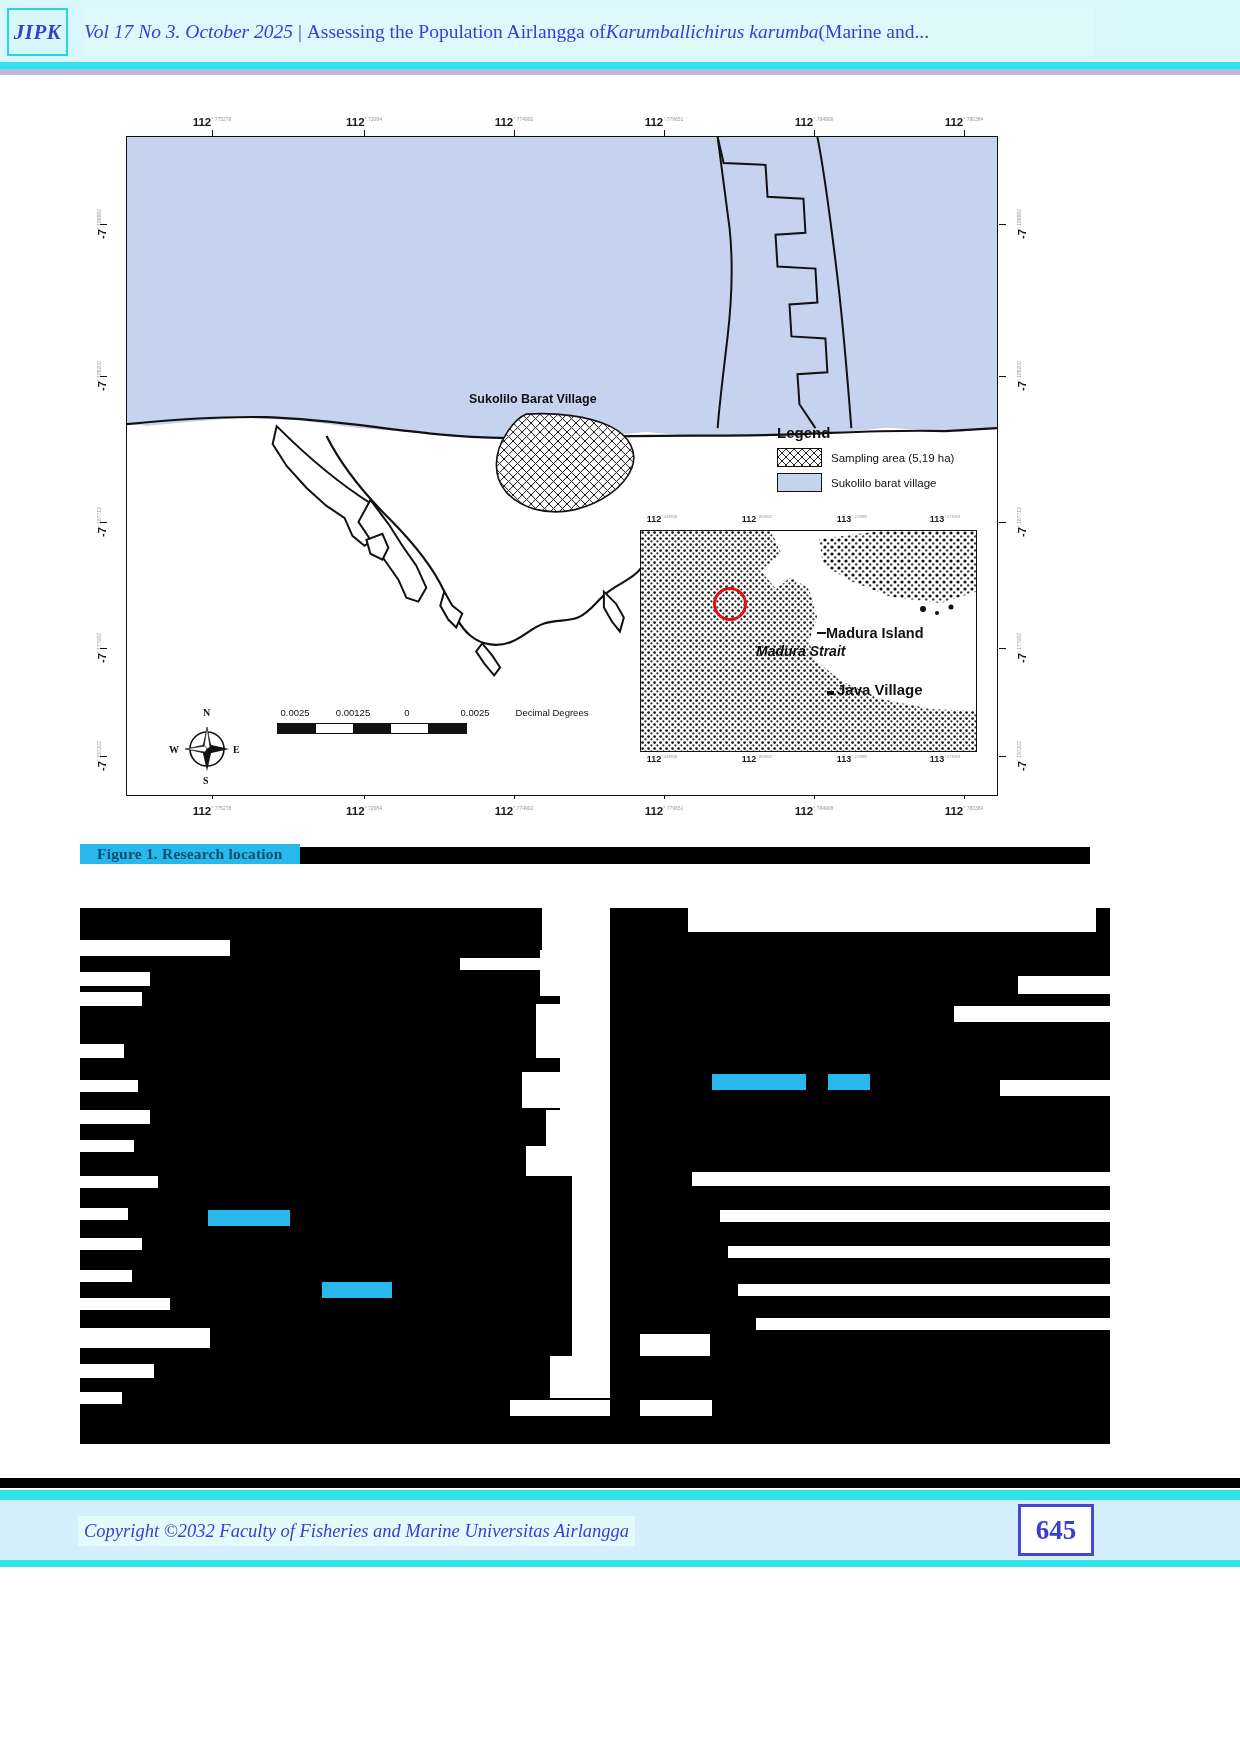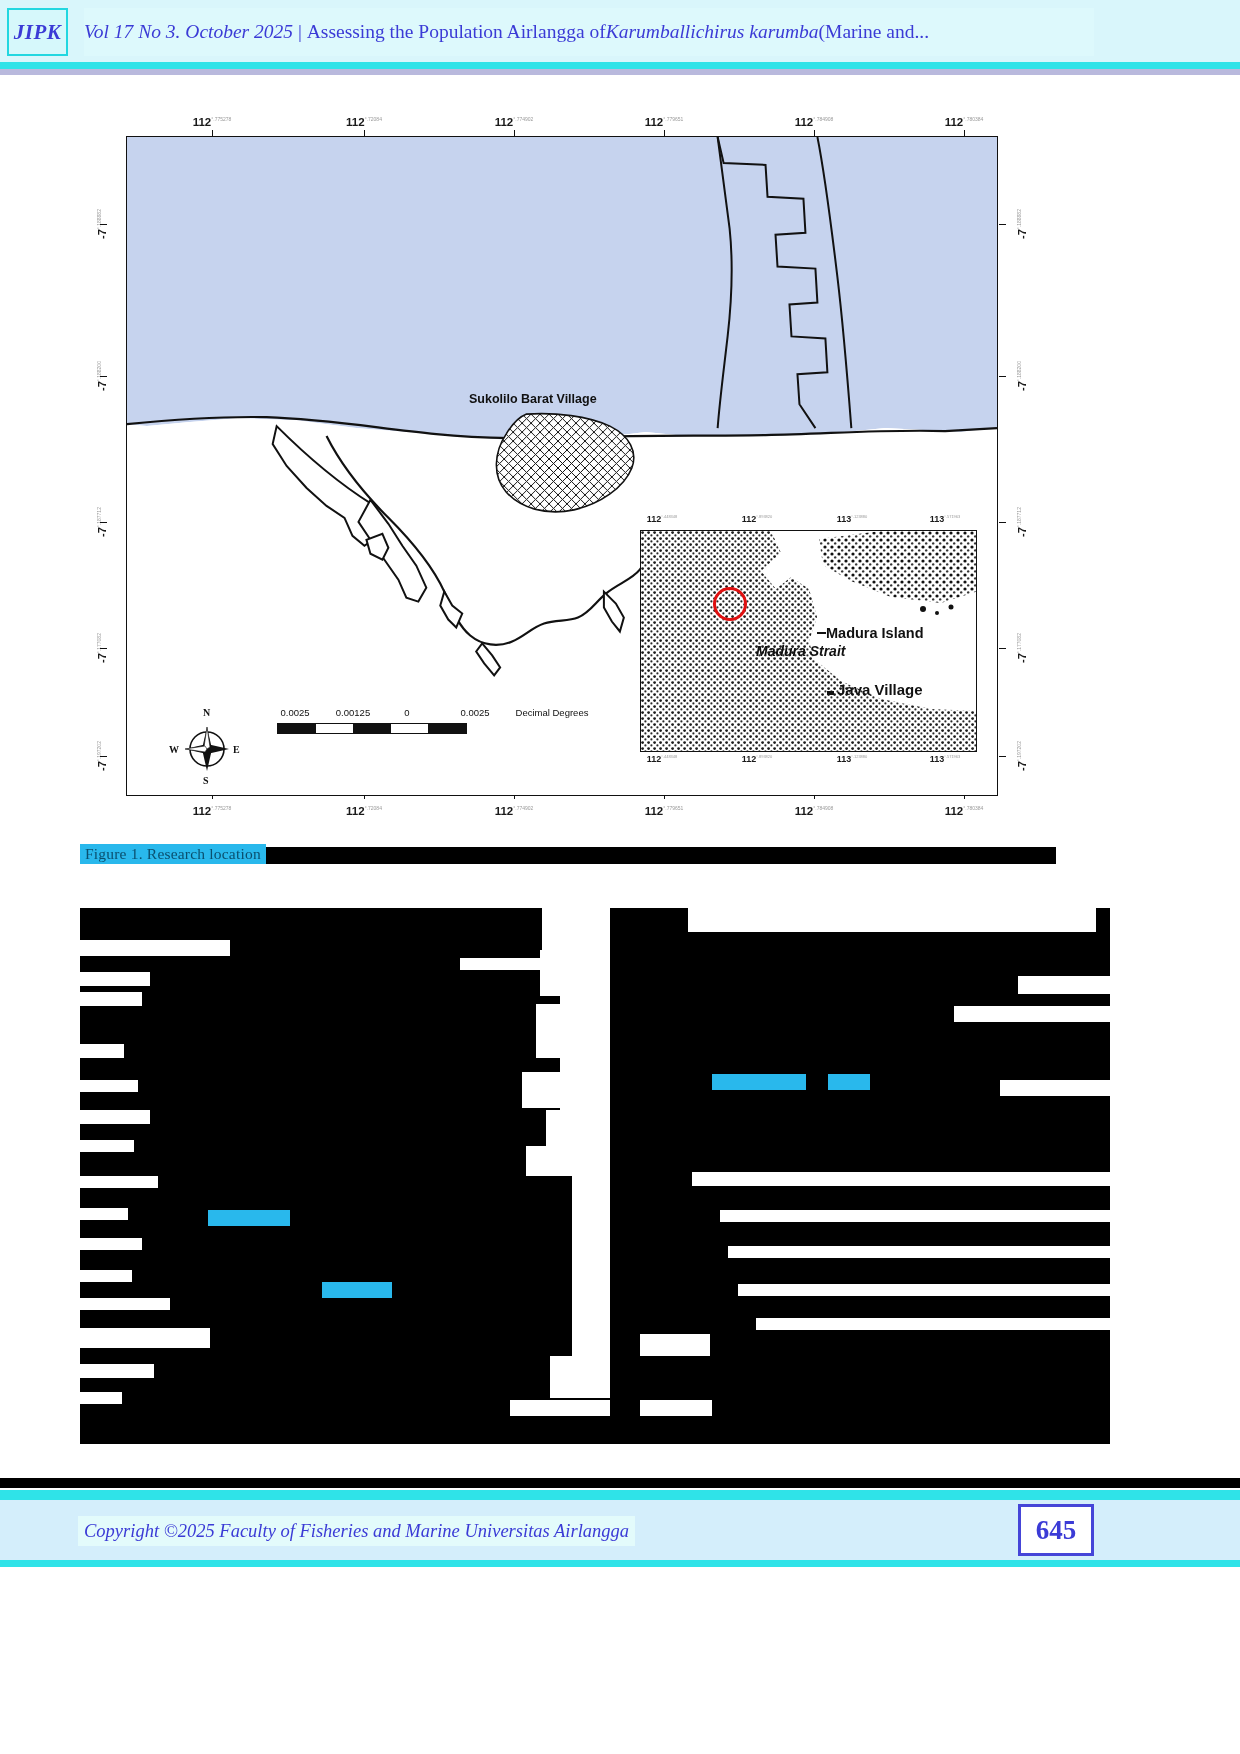--- a/index.html
+++ b/index.html
@@ -171,22 +171,22 @@
   }
   .sb-bar div{ flex:1; border-right:1px solid #111; }
   .sb-bar div:last-child{ border-right:none; }
 
   
   .fig-caption{
     position:absolute; left:80px; top:844px; width:1030px; height:22px;
   }
   .fig-caption .cap-hl{
     display:inline-block; background:#29b8ec; color:#0a4f6e;
-    font-family:"Liberation Serif", serif; font-weight:normal;
-    font-size:15.5px; padding:1px 5px; letter-spacing:.2px;
+    font-family:"Liberation Serif", serif; font-weight:bold;
+    font-size:15.5px; padding:1px 17px; letter-spacing:.2px;
   }
   .fig-caption .cap-black{
     display:inline-block; background:#000; width:790px; height:17px;
     vertical-align:middle;
   }
 
   
   .body-redact{
     position:absolute; left:80px; top:894px; width:1030px; height:550px;
     background:#000;
@@ -352,20 +352,35 @@
             <path d="M0,0 l8,8 M8,0 l-8,8" stroke="#111" stroke-width="0.9"></path>
           </pattern>
         </defs>
         <path d="M400,288 C430,286 462,290 484,300 C504,310 512,326 506,342
                  C498,362 474,378 448,384 C420,390 394,382 380,366
                  C366,350 368,326 380,308 C386,298 392,291 400,288 Z" fill="url(#xhatch)" stroke="#111" stroke-width="1.6" transform="translate(0,-10)"></path>
       </svg>
 
       <div class="map-label" style="left:342px; top:255px;">Sukolilo Barat Village</div>
 
+      <div class="legend">
+        <div class="legend-title">Legend</div>
+        <div class="legend-row">
+          <div class="sw sw-hatch">
+            <svg width="43" height="17" viewBox="0 0 43 17">
+              <rect width="43" height="17" fill="url(#xhatch2)"></rect>
+            </svg>
+          </div>
+          <span>Sampling area (5,19 ha)</span>
+        </div>
+        <div class="legend-row">
+          <div class="sw sw-blue"></div>
+          <span>Sukolilo barat village</span>
+        </div>
+      </div>
 
       <div class="inset">
         <div class="inset-tickrow t">
           <div class="itlab" style="left:22px;">112<sup>°.448348</sup></div>
           <div class="itlab" style="left:117px;">112<sup>°.893820</sup></div>
           <div class="itlab" style="left:212px;">113<sup>°.123880</sup></div>
           <div class="itlab" style="left:305px;">113<sup>°.571963</sup></div>
         </div>
         <div class="inset-tickrow b">
           <div class="itlab" style="left:22px;">112<sup>°.448348</sup></div>
@@ -498,16 +513,16 @@
   <div class="hl" style="left:632px; top:180px; width:94px; height:16px;"></div>
   <div class="hl" style="left:748px; top:180px; width:42px; height:16px;"></div>
 </div>
 
 <div class="footer-rule-top"></div>
 <div class="footer-wrap">
   <div class="footer-cyan" style="top:2px;"></div>
 </div>
 <div class="footer-band"></div>
 <div class="footer-cyan2"></div>
-<div class="footer-text">Copyright ©2025 Faculty of Fisheries and Marine Universitas Airlangga</div>
+<div class="footer-text">Copyright ©2032 Faculty of Fisheries and Marine Universitas Airlangga</div>
 <div class="page-box">
   <span>645</span>
 </div>
 
 </body></html>

